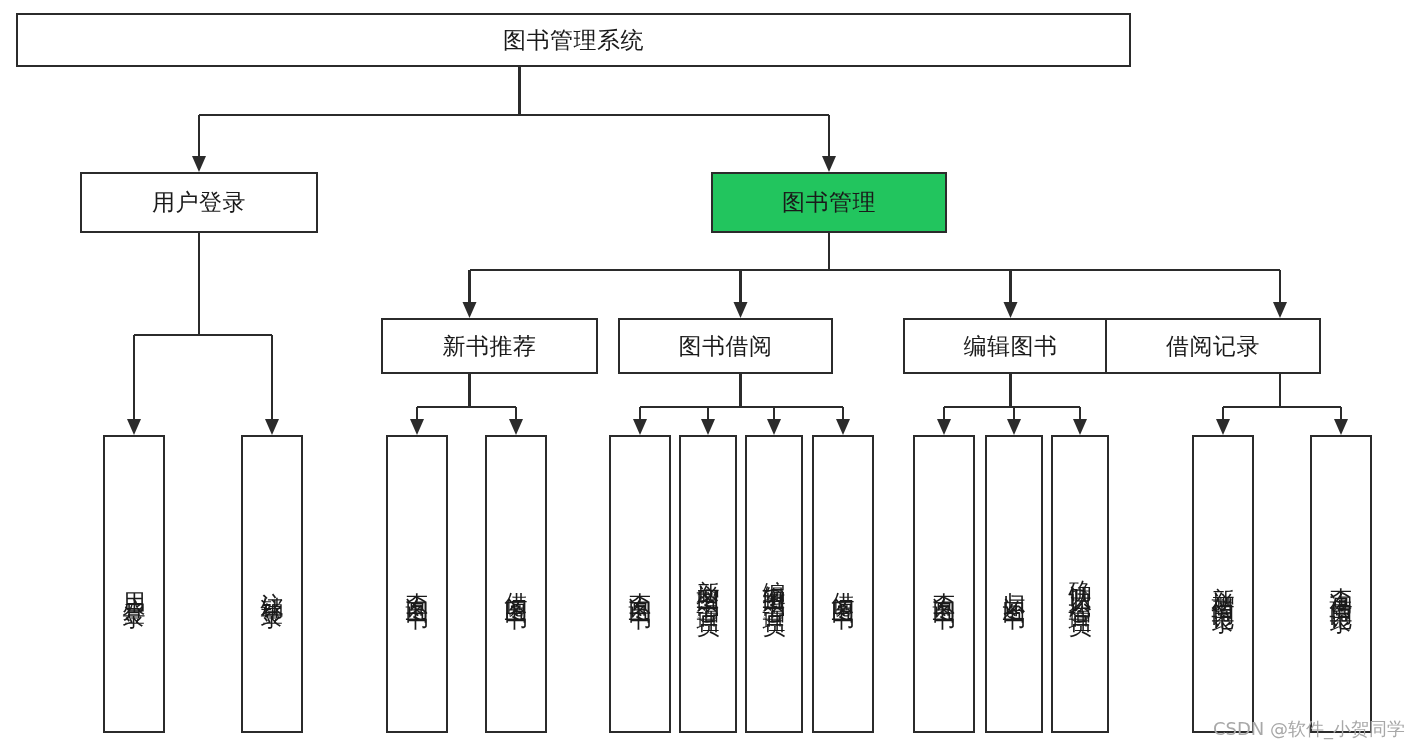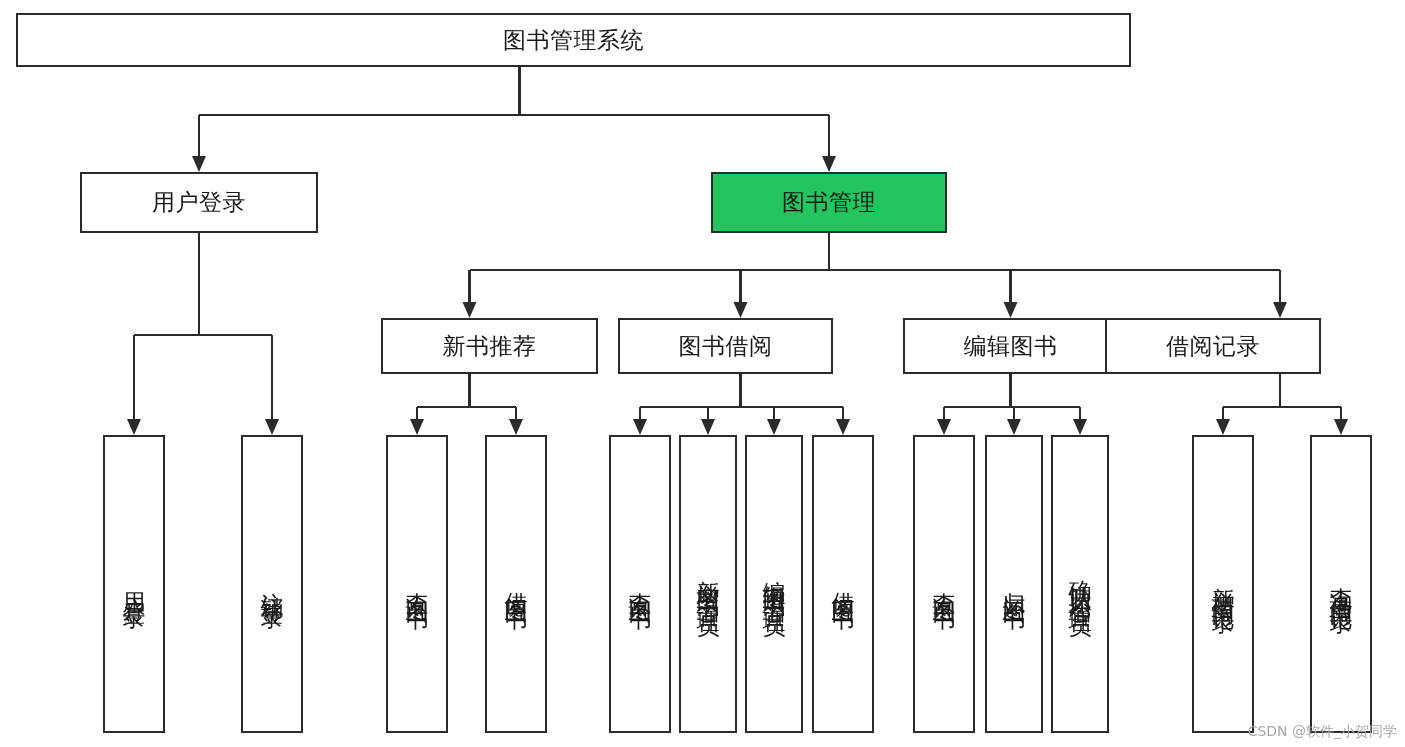--- a/index.html
+++ b/index.html
@@ -59,23 +59,23 @@
   .node.vert .label {
     writing-mode: vertical-rl;
     text-orientation: upright;
     font-size: 23px;
     line-height: 1.0;
     letter-spacing: 5px;
     white-space: nowrap;
   }
   .watermark {
     position: absolute;
-    right: 8px;
+    right: 0;
     bottom: 6px;
-    font-size: 14px;
+    font-size: 18px;
     color: #a8a8a8;
     z-index: 5;
     white-space: nowrap;
     font-family: "DejaVu Sans", "Liberation Sans", sans-serif;
   }
 </style>
 </head>
 <body>
 
 <div id="canvas">

